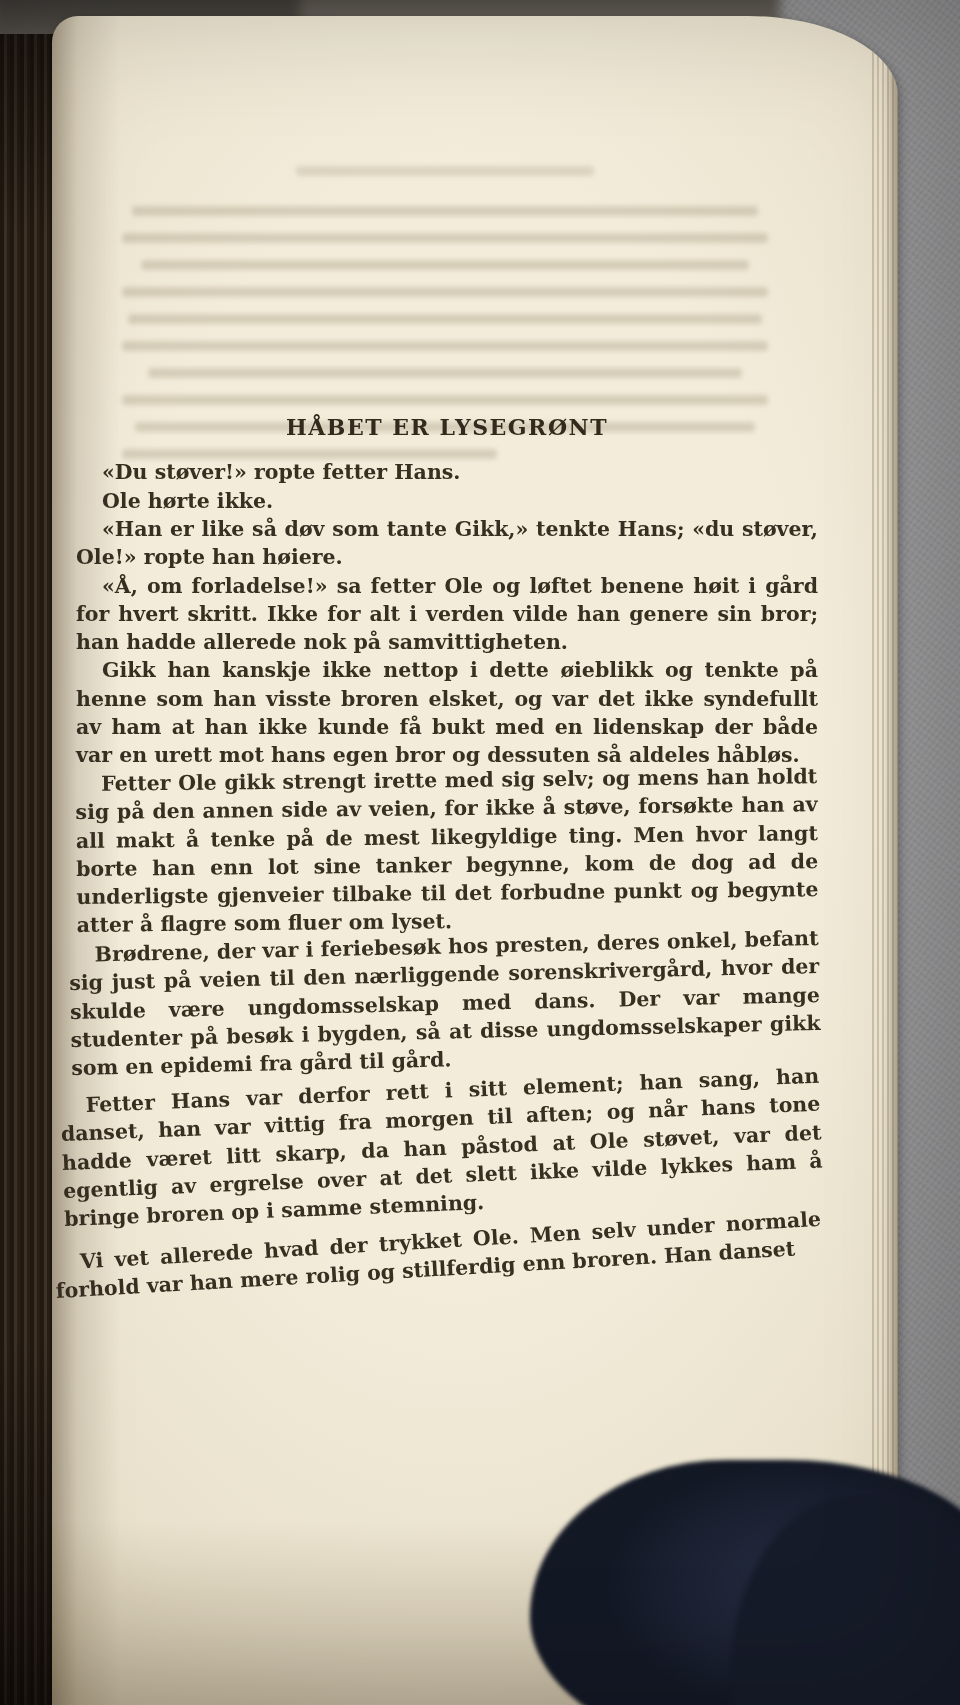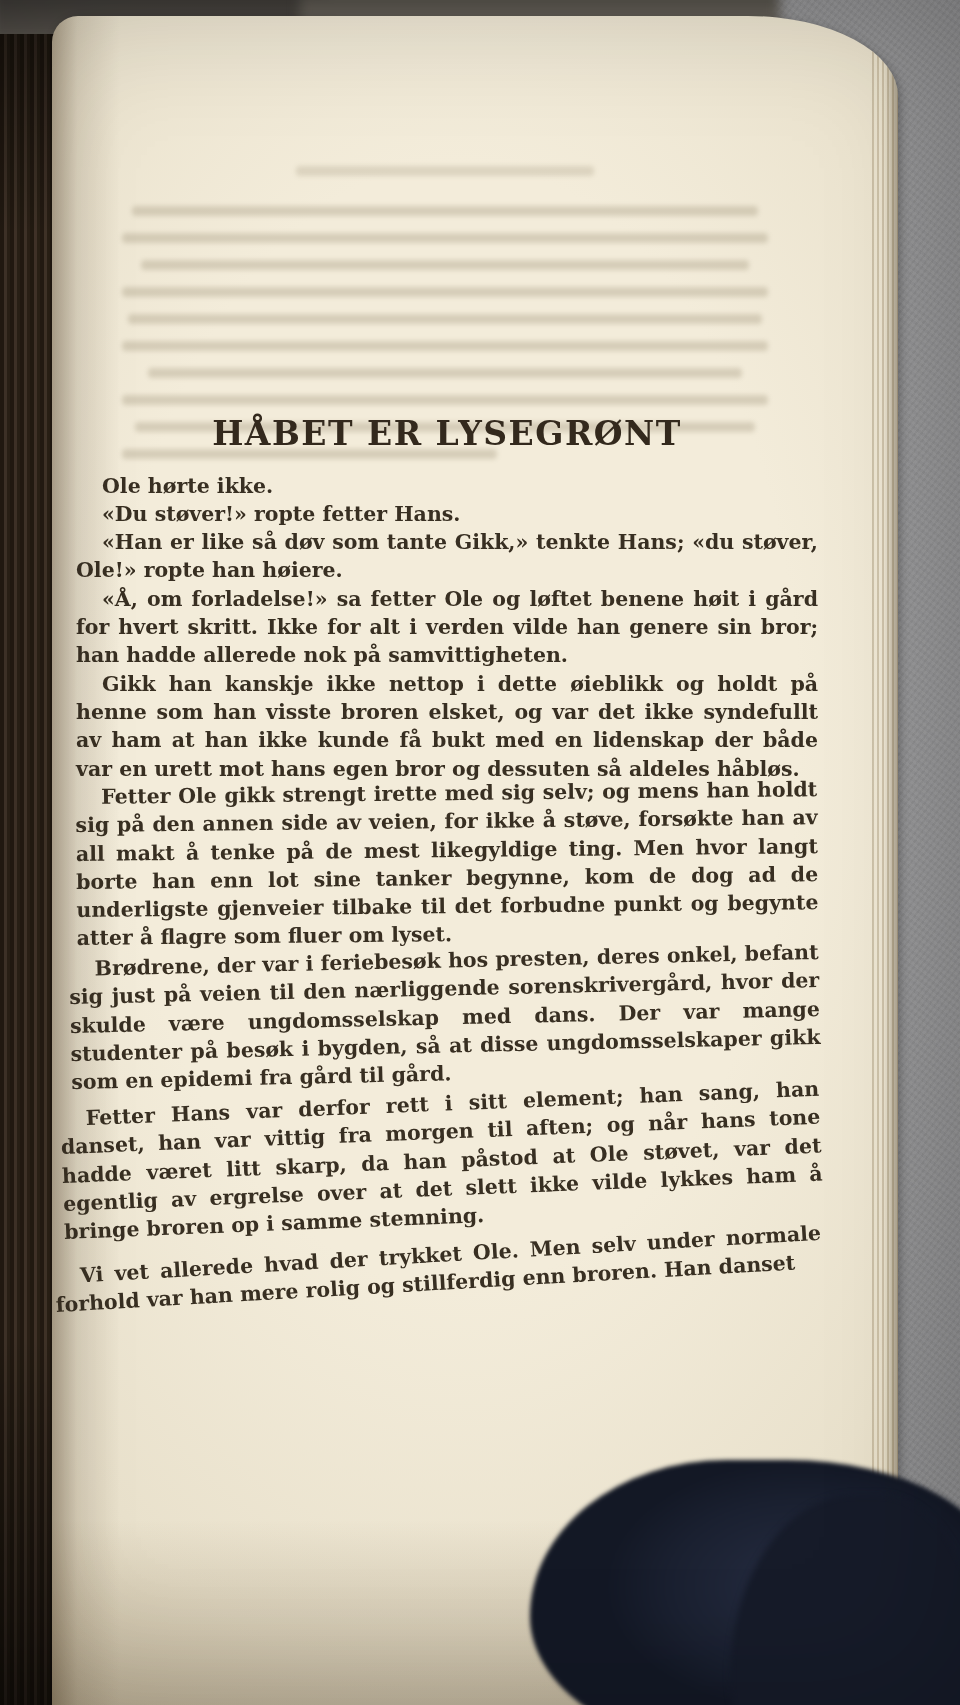--- a/index.html
+++ b/index.html
@@ -56,21 +56,21 @@
   .st-line:nth-child(2){width:97%;}
   .st-line:nth-child(4){width:94%;}
   .st-line:nth-child(6){width:98%;}
   .st-line:nth-child(8){width:92%;}
   .st-line:nth-child(10){width:96%;}
   .st-line:nth-child(11){width:58%;margin-left:0;}
 
   .content{position:absolute;left:24px;top:0;width:742px;}
   .title{
     margin:398px 0 18px;text-align:center;
-    font-weight:700;font-size:33px;line-height:1.2;
+    font-weight:700;font-size:22px;line-height:1.2;
     letter-spacing:1.5px;color:#33291d;
   }
   .text{font-size:20.5px;line-height:28.3px;color:#382f22;text-align:justify;font-weight:600;}
   .para{margin:0;text-indent:26px;}
   .t1{transform:rotate(-0.6deg);transform-origin:0 50%;}
   .t2{transform:rotate(-1.3deg);transform-origin:0 50%;margin-left:-6px;width:calc(100% + 8px);margin-top:2px;}
   .t3{transform:rotate(-2.3deg);transform-origin:0 50%;margin-left:-14px;width:calc(100% + 18px);margin-top:9px;}
   .t4{transform:rotate(-3.3deg);transform-origin:0 50%;margin-left:-21px;width:calc(100% + 26px);margin-top:16px;}
 
   .lap{
@@ -106,25 +106,25 @@
       <div class="st-line"></div>
       <div class="st-line"></div>
       <div class="st-line"></div>
       <div class="st-line"></div>
       <div class="st-line"></div>
       <div class="st-line"></div>
     </div>
 
     <div class="content text">
       <div class="title">HÅBET ER LYSEGRØNT</div>
+      <p class="para">«Du støver!» ropte fetter Hans.</p>
       <p class="para">Ole hørte ikke.</p>
-      <p class="para">«Du støver!» ropte fetter Hans.</p>
       <p class="para">«Han er like så døv som tante Gikk,» tenkte Hans; «du støver, Ole!» ropte han høiere.</p>
       <p class="para">«Å, om forladelse!» sa fetter Ole og løftet benene høit i gård for hvert skritt. Ikke for alt i verden vilde han genere sin bror; han hadde allerede nok på samvittigheten.</p>
-      <p class="para">Gikk han kanskje ikke nettop i dette øieblikk og holdt på henne som han visste broren elsket, og var det ikke syndefullt av ham at han ikke kunde få bukt med en lidenskap der både var en urett mot hans egen bror og dessuten så aldeles håbløs.</p>
+      <p class="para">Gikk han kanskje ikke nettop i dette øieblikk og tenkte på henne som han visste broren elsket, og var det ikke syndefullt av ham at han ikke kunde få bukt med en lidenskap der både var en urett mot hans egen bror og dessuten så aldeles håbløs.</p>
       <p class="para t1">Fetter Ole gikk strengt irette med sig selv; og mens han holdt sig på den annen side av veien, for ikke å støve, forsøkte han av all makt å tenke på de mest likegyldige ting. Men hvor langt borte han enn lot sine tanker begynne, kom de dog ad de underligste gjenveier tilbake til det forbudne punkt og begynte atter å flagre som fluer om lyset.</p>
       <p class="para t2">Brødrene, der var i feriebesøk hos presten, deres onkel, befant sig just på veien til den nærliggende sorenskrivergård, hvor der skulde være ungdomsselskap med dans. Der var mange studenter på besøk i bygden, så at disse ungdomsselskaper gikk som en epidemi fra gård til gård.</p>
       <p class="para t3">Fetter Hans var derfor rett i sitt element; han sang, han danset, han var vittig fra morgen til aften; og når hans tone hadde været litt skarp, da han påstod at Ole støvet, var det egentlig av ergrelse over at det slett ikke vilde lykkes ham å bringe broren op i samme stemning.</p>
       <p class="para t4">Vi vet allerede hvad der trykket Ole. Men selv under normale forhold var han mere rolig og stillferdig enn broren. Han danset</p>
     </div>
 
     <div class="right-edges"></div>
   </div>
 
   <div class="lap"></div>

